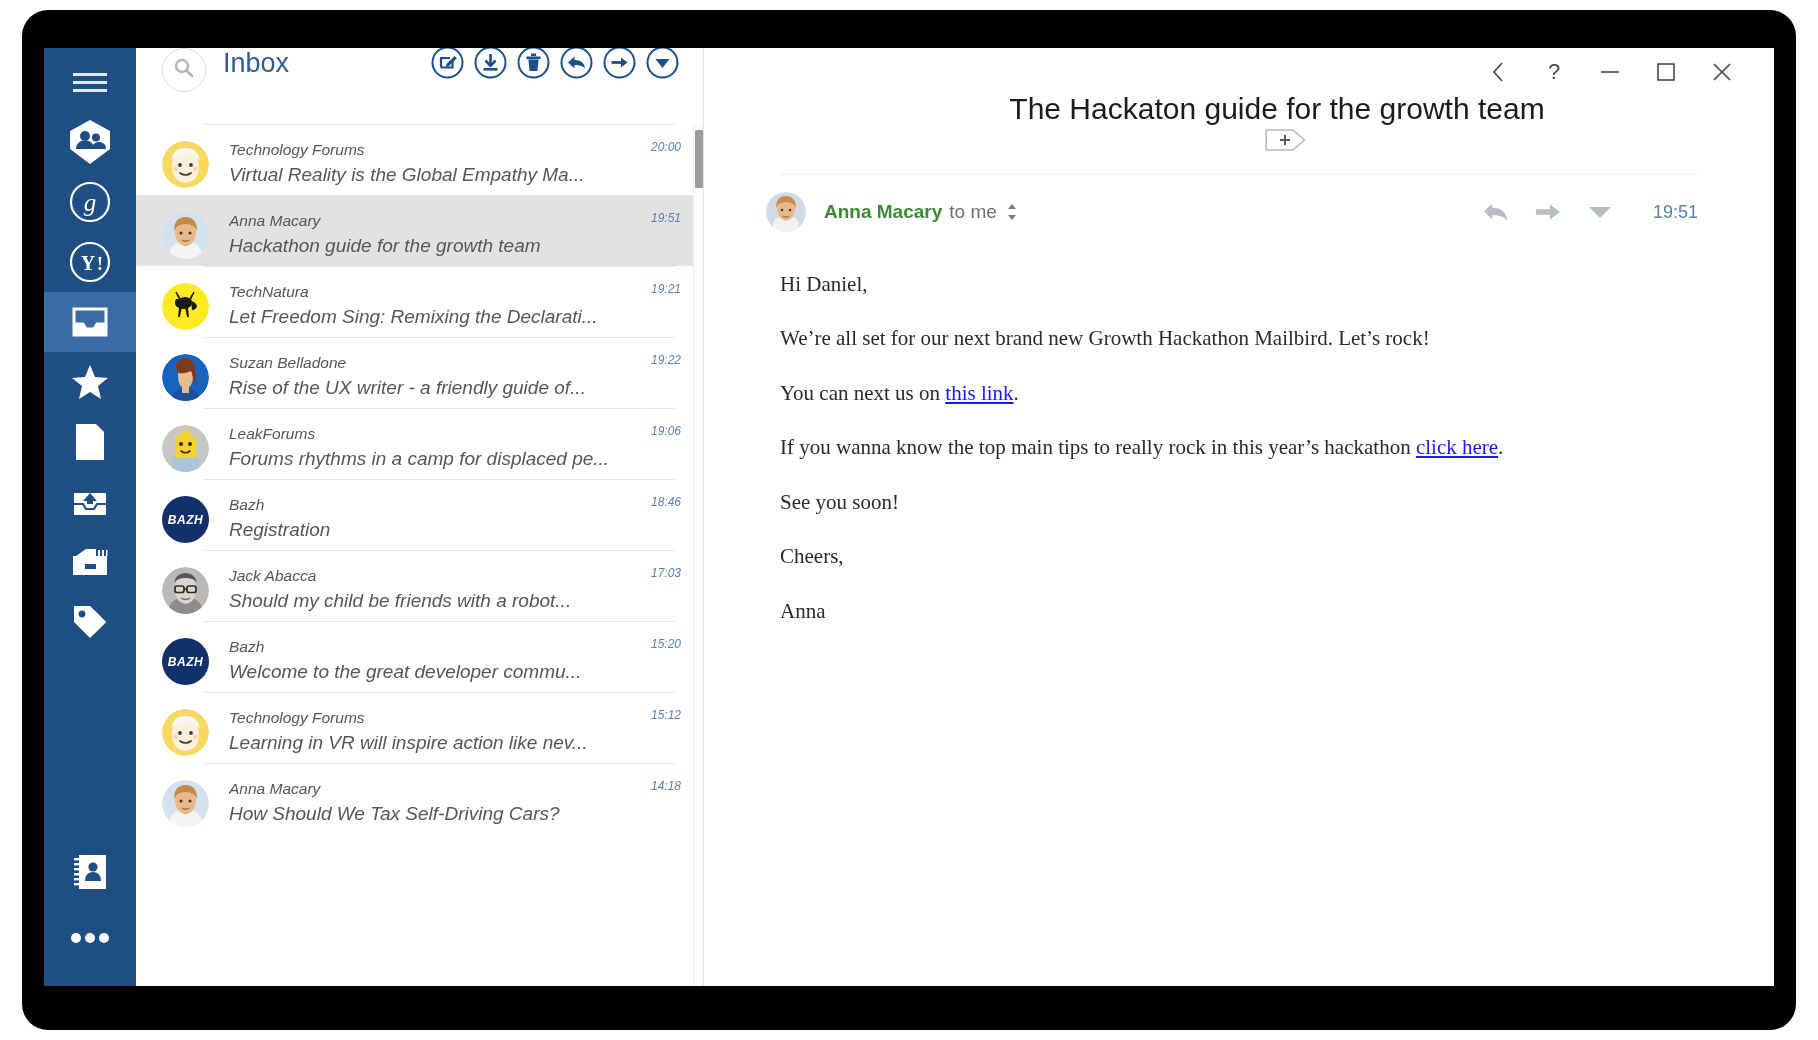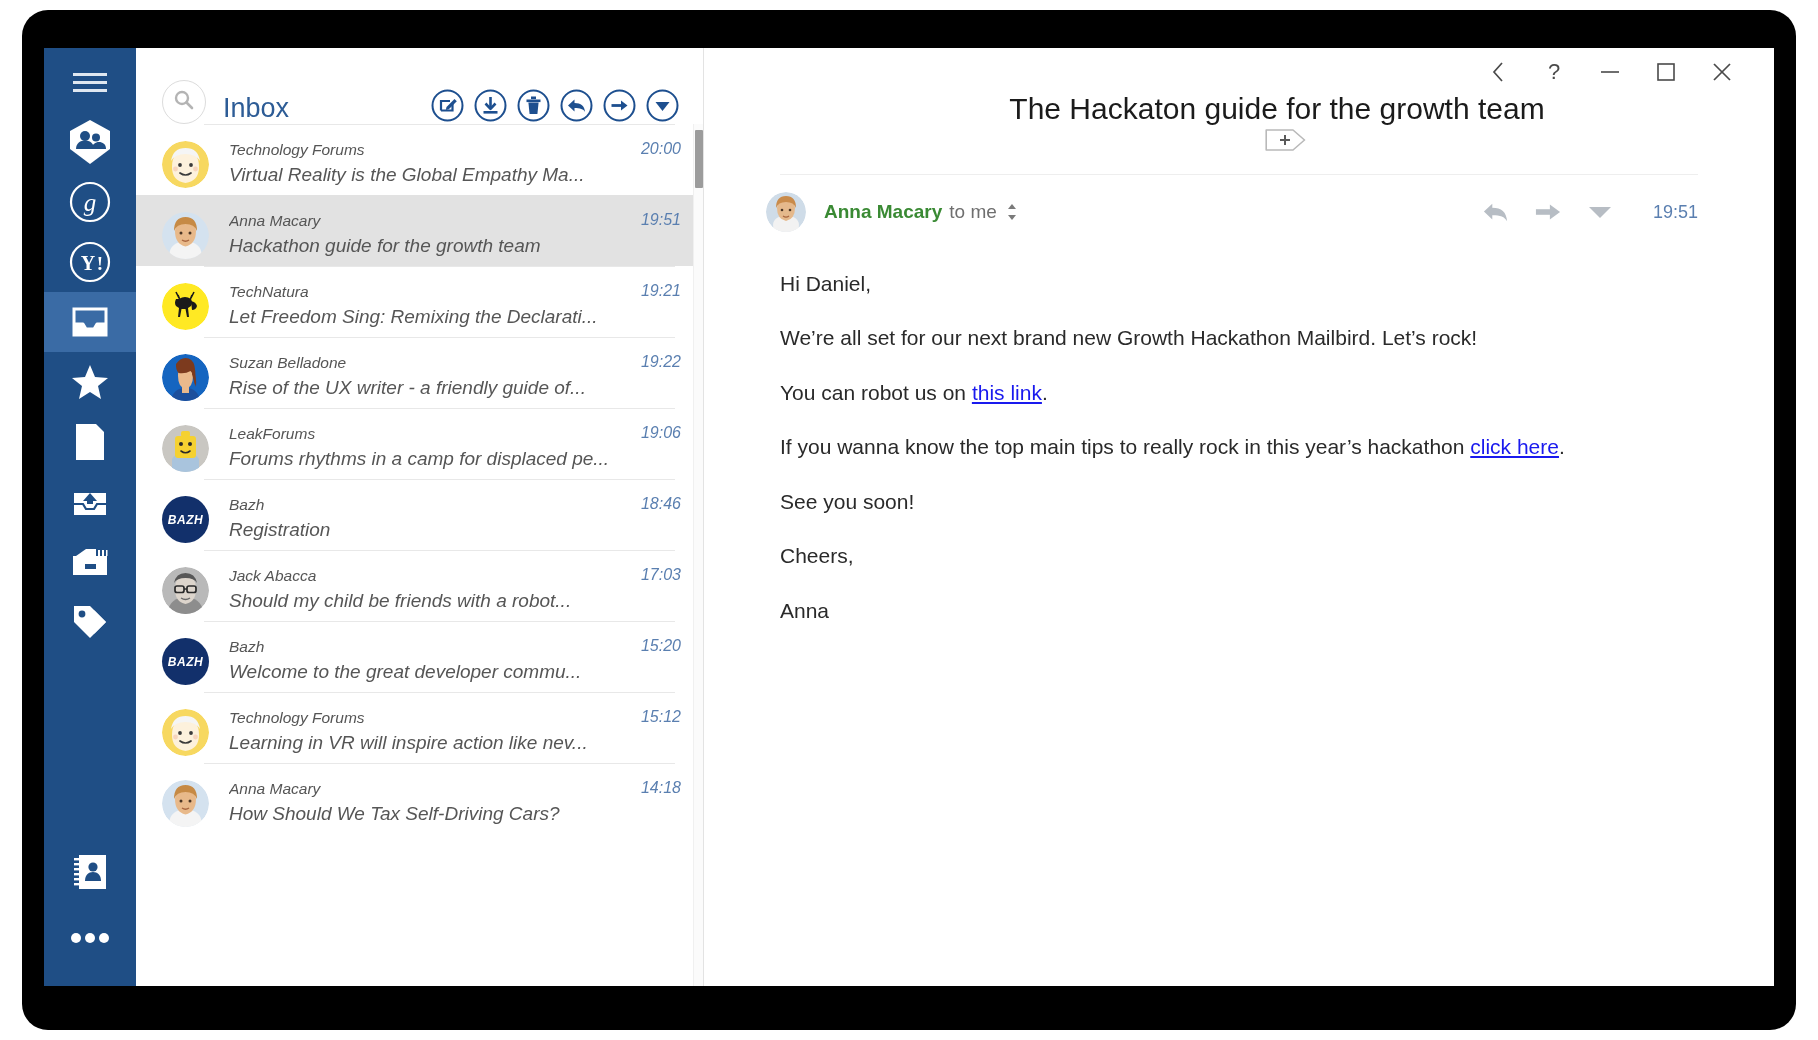--- a/index.html
+++ b/index.html
@@ -64,21 +64,21 @@
     display: flex;
     flex-direction: column;
     position: relative;
     border-right: 1px solid #e3e3e3;
   }
 
   #list-toolbar {
     height: 76px;
     flex: 0 0 76px;
     display: flex;
-    align-items: flex-end;
+    align-items: flex-start;
     padding: 0 24px 0 26px;
   }
   #search-btn {
     width: 44px; height: 44px;
     border: 1px solid #dcdcdc;
     border-radius: 50%;
     display: flex; align-items: center; justify-content: center;
     background: #fff;
     flex: 0 0 44px;
   }
@@ -153,21 +153,21 @@
   .mail-subject {
     font-size: 19px;
     color: #565656;
     line-height: 27px;
     white-space: nowrap;
     overflow: hidden;
     text-overflow: ellipsis;
     max-width: 400px;
   }
   .mail-time {
-    font-size: 16px;
+    font-size: 12px;
     color: #5a7fb0;
     flex: 0 0 auto;
     padding-top: 2px;
     white-space: nowrap;
   }
 
   #list-scrollbar {
     position: absolute;
     right: 0; top: 0;
     width: 10px; height: 100%;
@@ -265,20 +265,21 @@
     font-size: 18px;
     color: #5a7fb0;
     margin-left: 14px;
   }
 
   #body {
     padding: 22px 76px 0 76px;
     font-size: 21px;
     color: #2a2a2a;
     line-height: 1.45;
+    font-family: Liberation Serif, serif;
   }
   #body p { margin-bottom: 24px; white-space: nowrap; }
   #body a {
     color: #1a1aee;
     text-decoration: underline;
     text-align: center;
   }
 </style>
 </head>
 <body>
@@ -753,21 +754,21 @@
           </svg>
         </div>
         <div id="msg-time">19:51</div>
       </div>
     </div>
 
     <div id="body">
       <p>Hi Daniel,</p>
       <p>We’re all set for our next brand new Growth Hackathon Mailbird. Let’s rock!</p>
       <p>
-        <span>You can robot us on </span><a href="#">this link</a><span>.</span>
+        <span>You can next us on </span><a href="#">this link</a><span>.</span>
       </p>
       <p>
         <span>If you wanna know the top main tips to really rock in this year’s hackathon </span><a href="#">click here</a><span>.</span>
       </p>
       <p>See you soon!</p>
       <p>Cheers,</p>
       <p>Anna</p>
     </div>
   </div>
 

